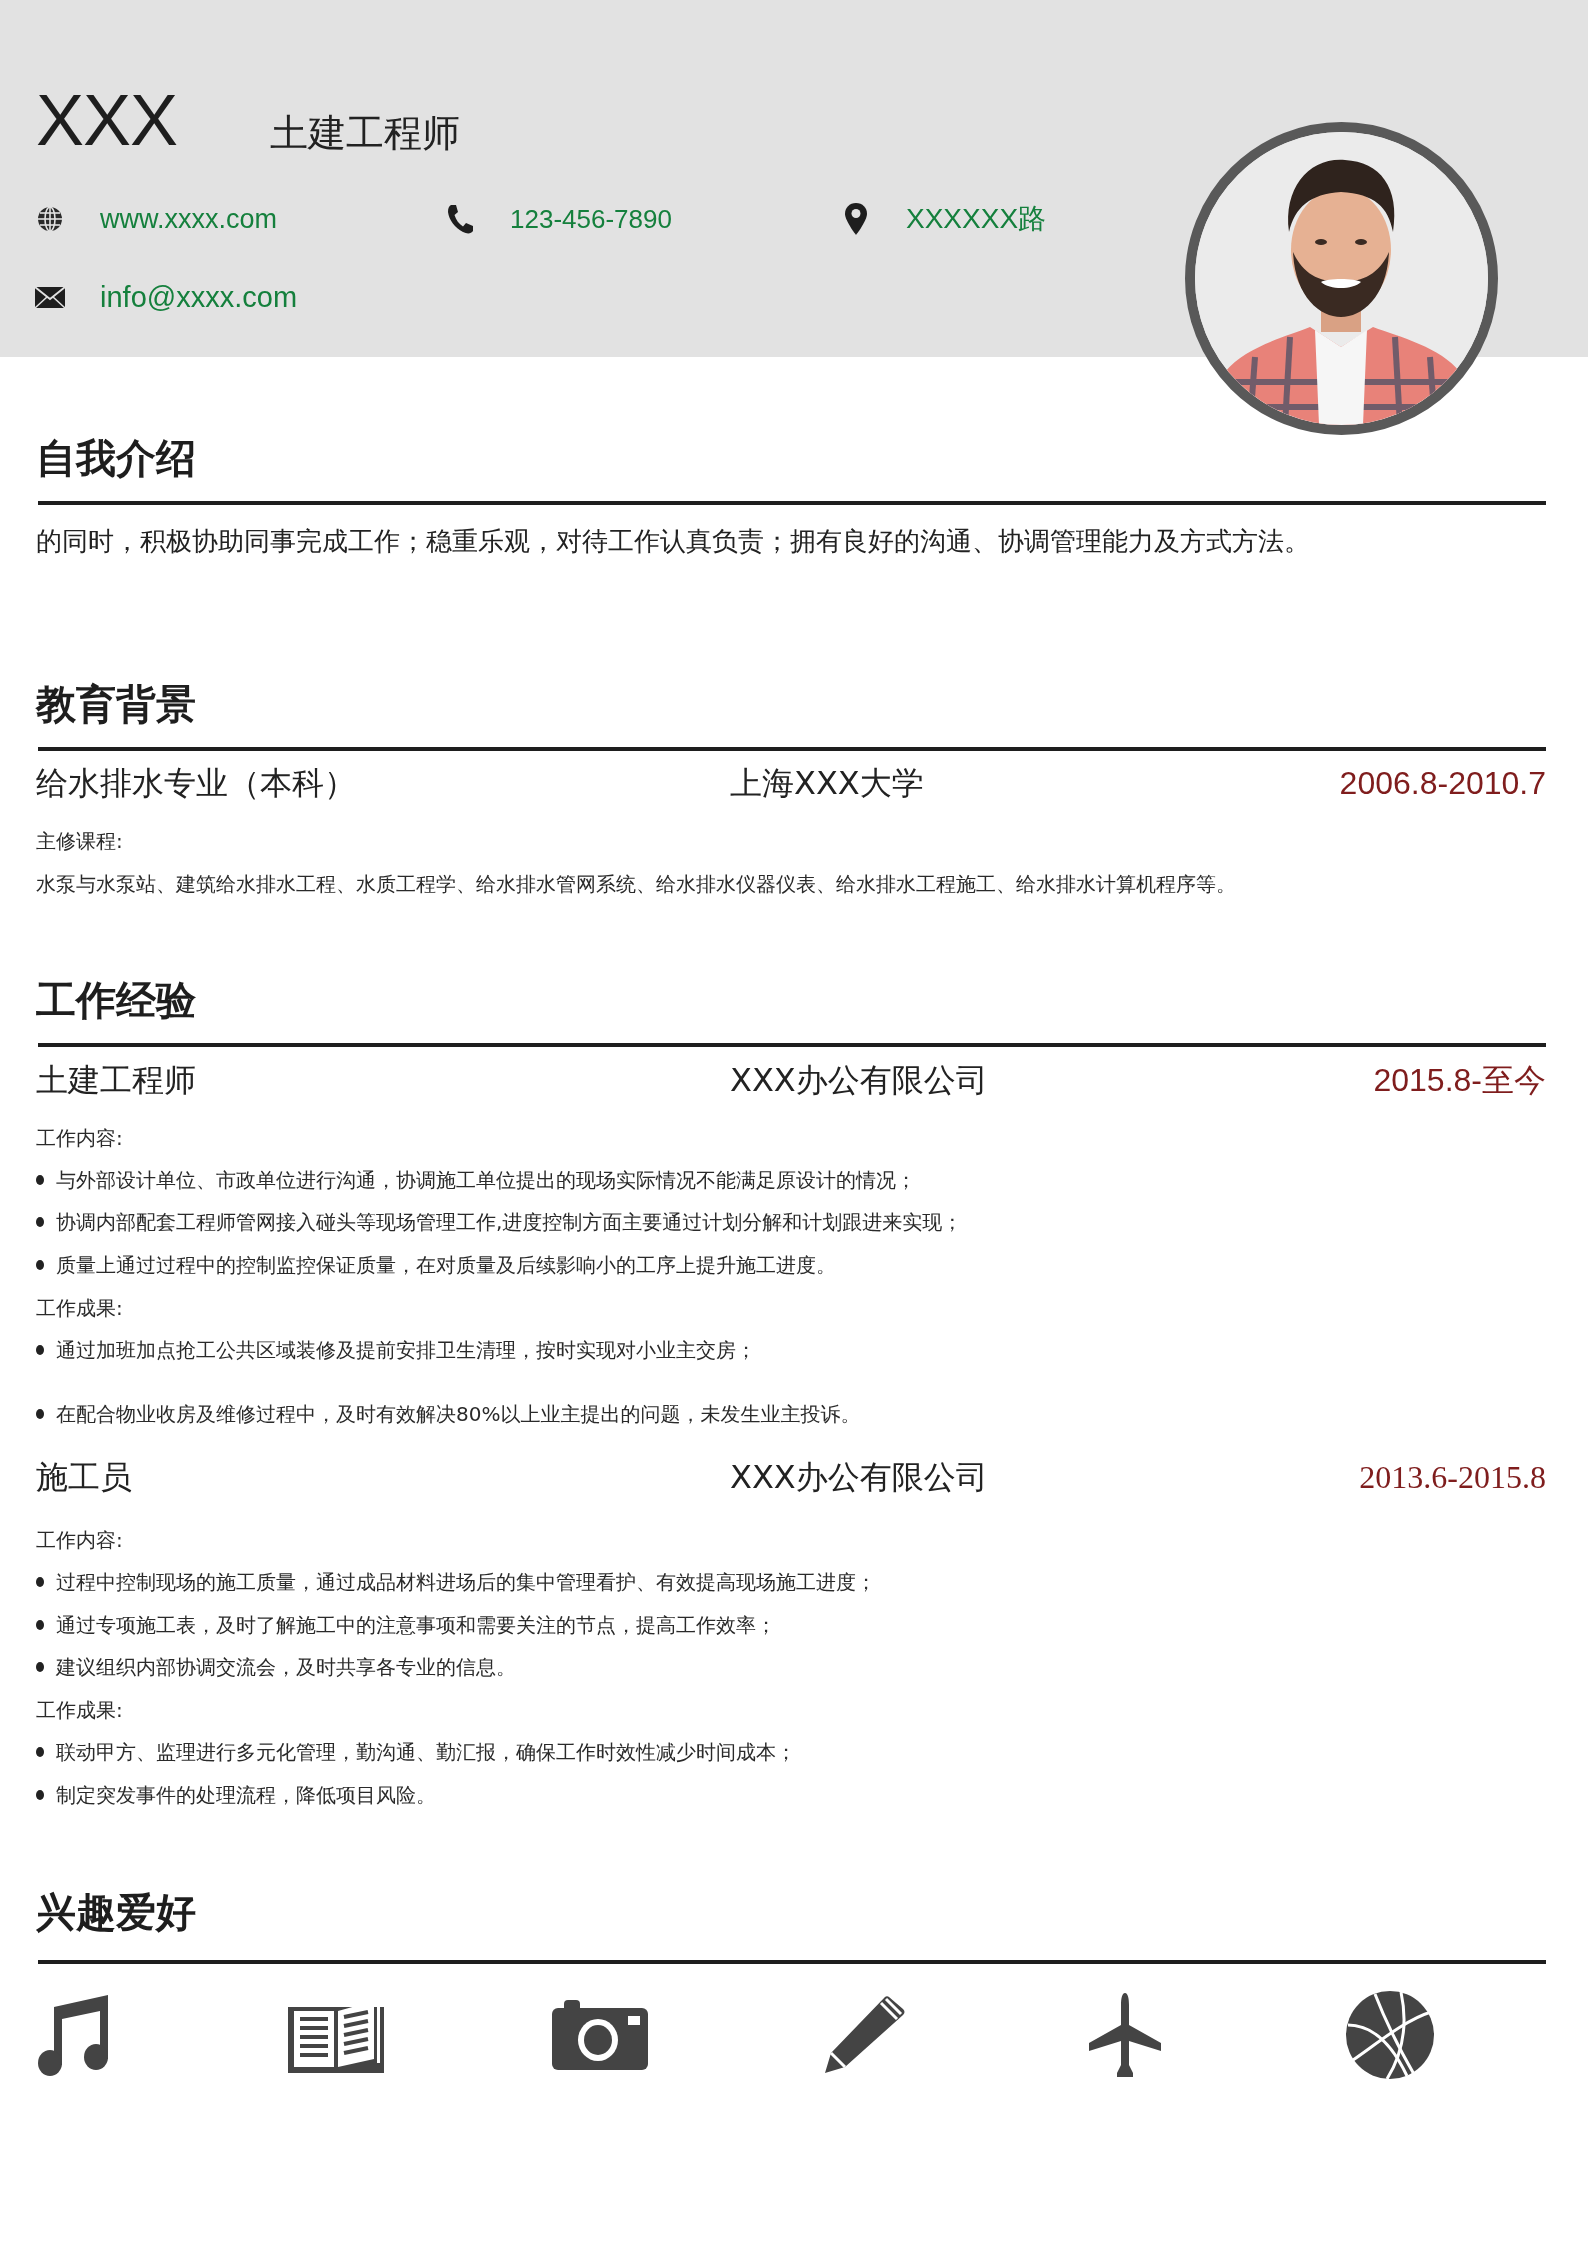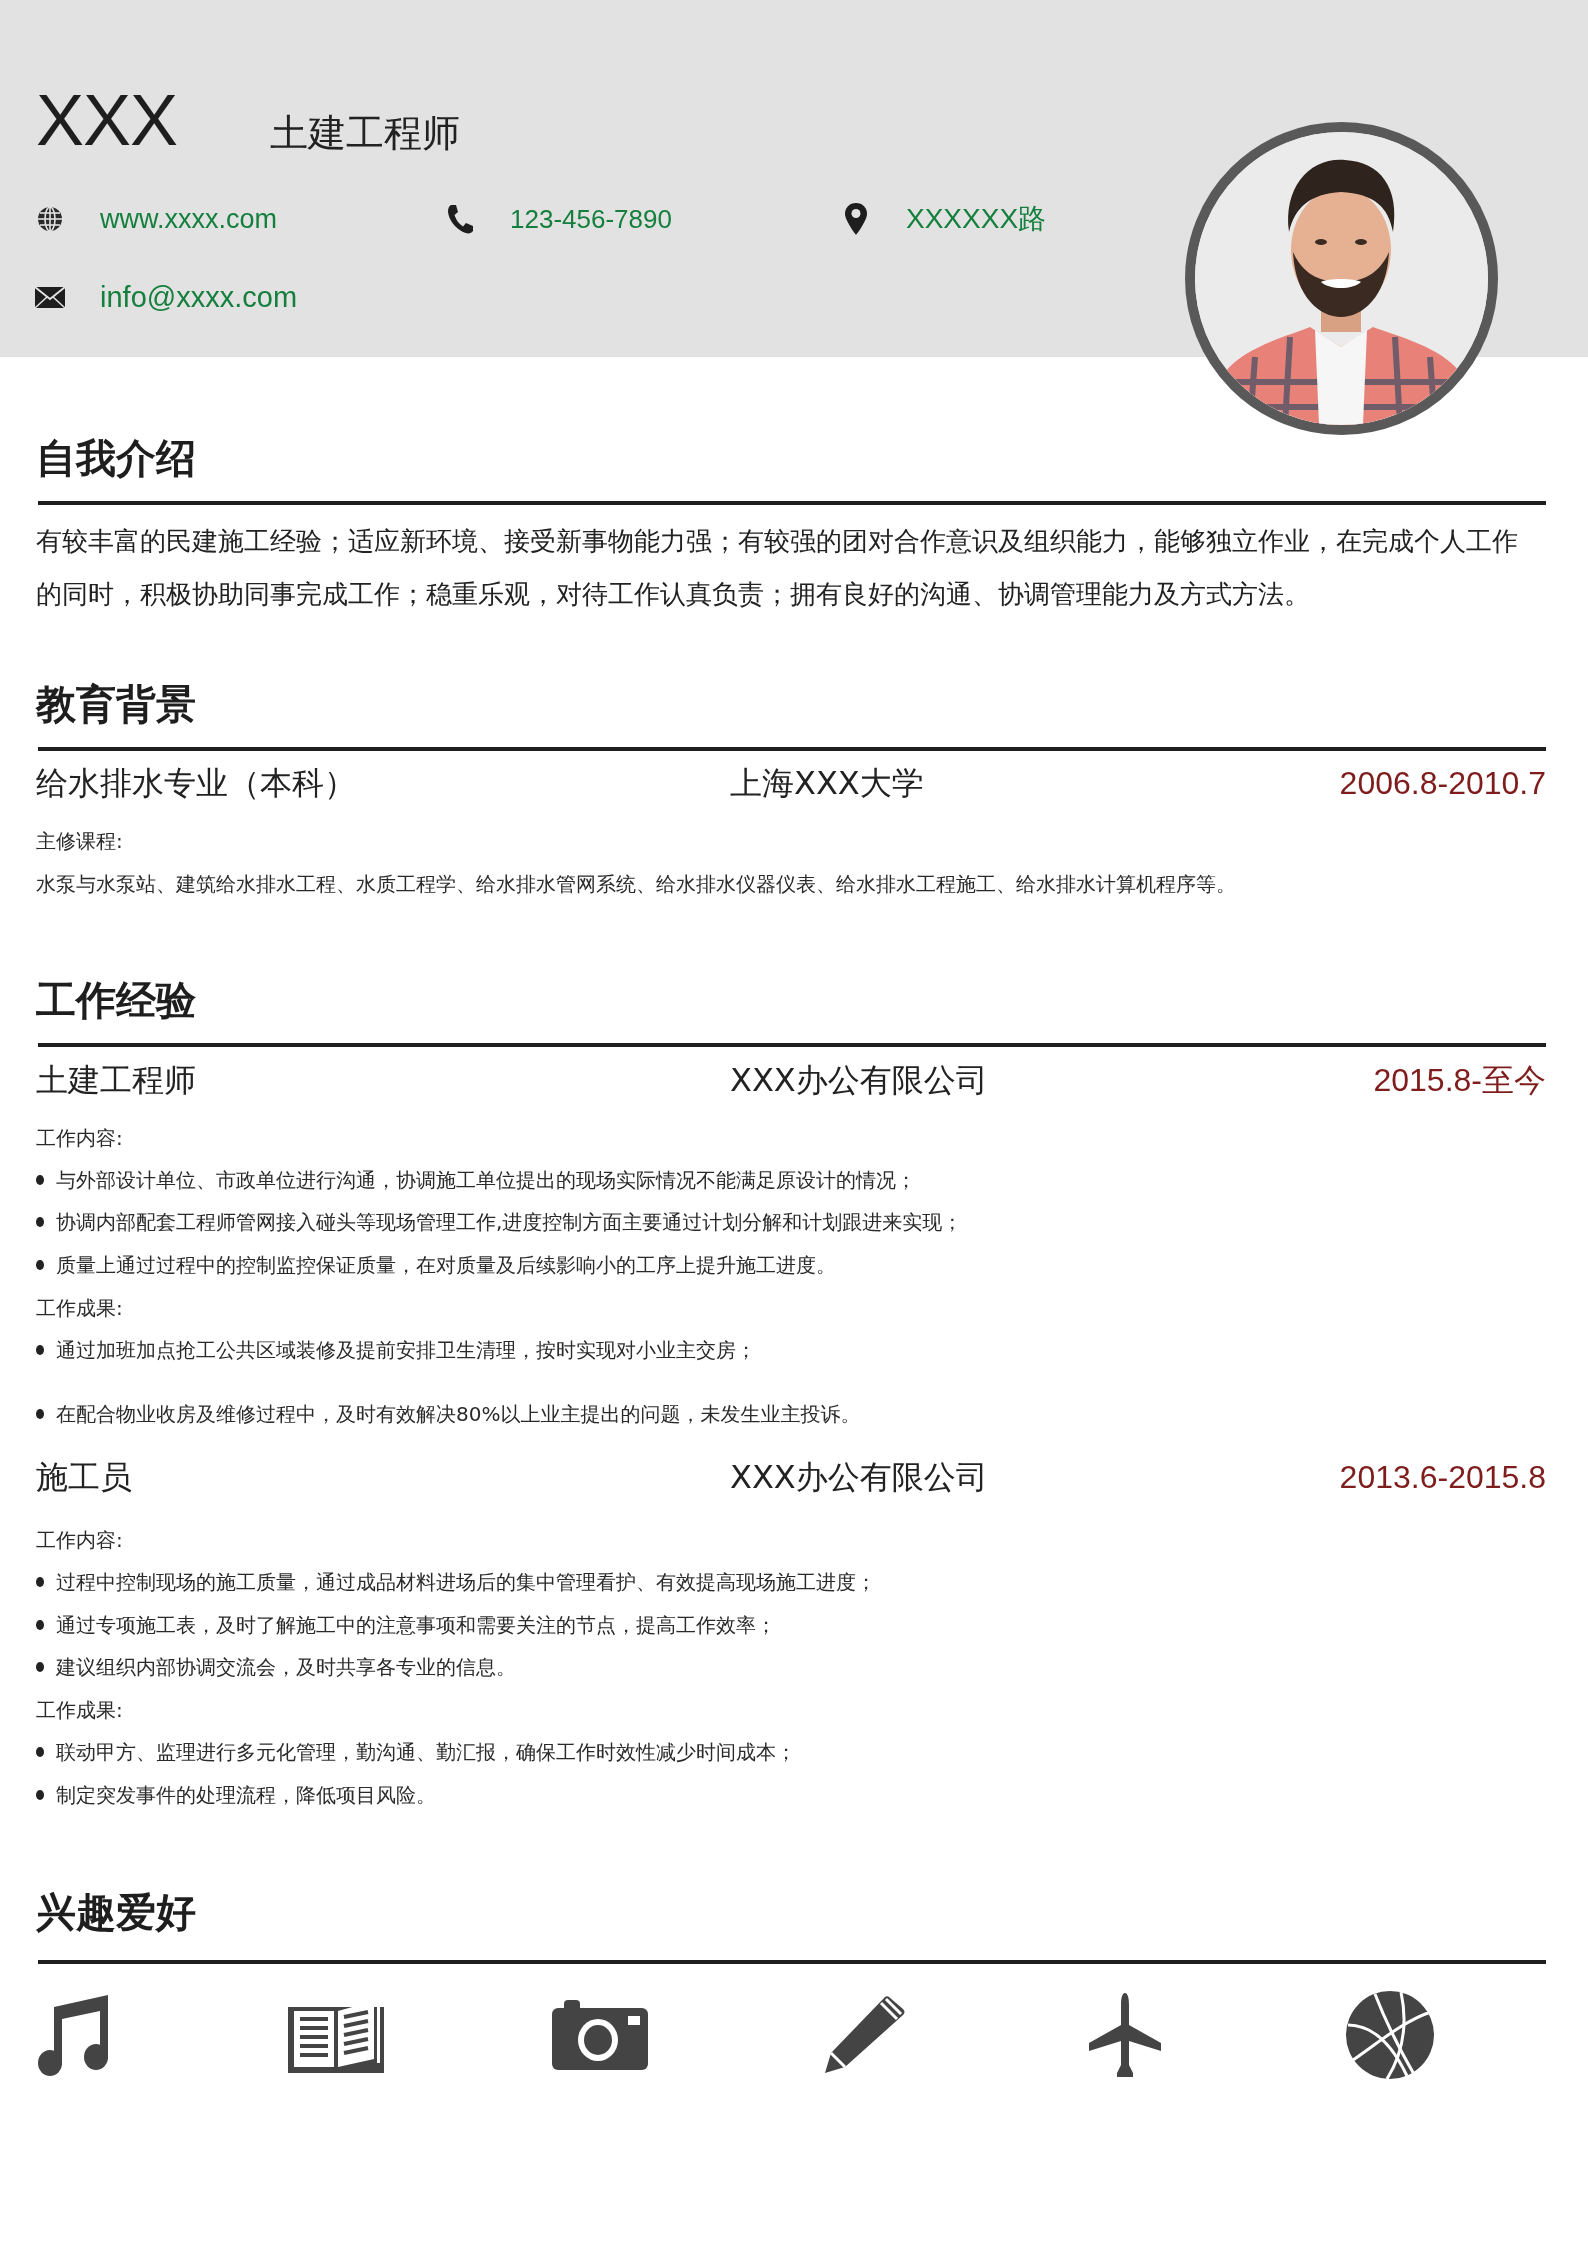--- a/index.html
+++ b/index.html
@@ -117,21 +117,20 @@
     <path d="M94 100 C88 55 115 25 150 28 C185 30 205 55 198 100 C193 75 180 62 146 60 C115 62 100 75 94 100 Z" fill="#2f231d"></path>
 
     <ellipse cx="126" cy="110" rx="6" ry="3" fill="#3a2a22"></ellipse>
     <ellipse cx="166" cy="110" rx="6" ry="3" fill="#3a2a22"></ellipse>
   </svg>
 </div>
 
 <div class="sec-title" style="top:433px;">自我介绍</div>
 <div class="sec-rule" style="top:501px;"></div>
 <div class="para" style="top:515px;">
-  <div>有较丰富的民建施工经验；适应新环境、接受新事物能力强；有较强的团对合作意识及组织能力，能够独立作业，在完成个人工作</div>
   <div>的同时，积极协助同事完成工作；稳重乐观，对待工作认真负责；拥有良好的沟通、协调管理能力及方式方法。</div>
 </div>
 
 <div class="sec-title" style="top:679px;">教育背景</div>
 <div class="sec-rule" style="top:747px;"></div>
 <div class="row-left" style="top:763px;text-align:center;">给水排水专业（本科）</div>
 <div class="row-mid" style="top:763px;">上海XXX大学</div>
 <div class="row-right" style="top:763px;">2006.8-2010.7</div>
 <div class="small" style="top:827px;">主修课程:</div>
 <div class="small" style="top:870px;">水泵与水泵站、建筑给水排水工程、水质工程学、给水排水管网系统、给水排水仪器仪表、给水排水工程施工、给水排水计算机程序等。</div>
@@ -160,21 +159,21 @@
     <span class="dot"></span>
     <span>通过加班加点抢工公共区域装修及提前安排卫生清理，按时实现对小业主交房；</span>
   </div>
 <div class="bullet" style="top:1376px;margin-top:24px;">
     <span class="dot"></span>
     <span>在配合物业收房及维修过程中，及时有效解决80%以上业主提出的问题，未发生业主投诉。</span>
   </div>
 
 <div class="row-left" style="top:1457px;">施工员</div>
 <div class="row-mid" style="top:1457px;">XXX办公有限公司</div>
-<div class="row-right" style="top:1457px;">2013.6-2015.8</div>
+<div class="row-right" style="top:1457px;font-family:Liberation Serif, serif;">2013.6-2015.8</div>
 <div class="small" style="top:1526px;">工作内容:</div>
 <div class="bullet" style="top:1568px;">
     <span class="dot"></span>
     <span>过程中控制现场的施工质量，通过成品材料进场后的集中管理看护、有效提高现场施工进度；</span>
   </div>
 <div class="bullet" style="top:1611px;">
     <span class="dot"></span>
     <span>通过专项施工表，及时了解施工中的注意事项和需要关注的节点，提高工作效率；</span>
   </div>
 <div class="bullet" style="top:1653px;justify-content:center;">

